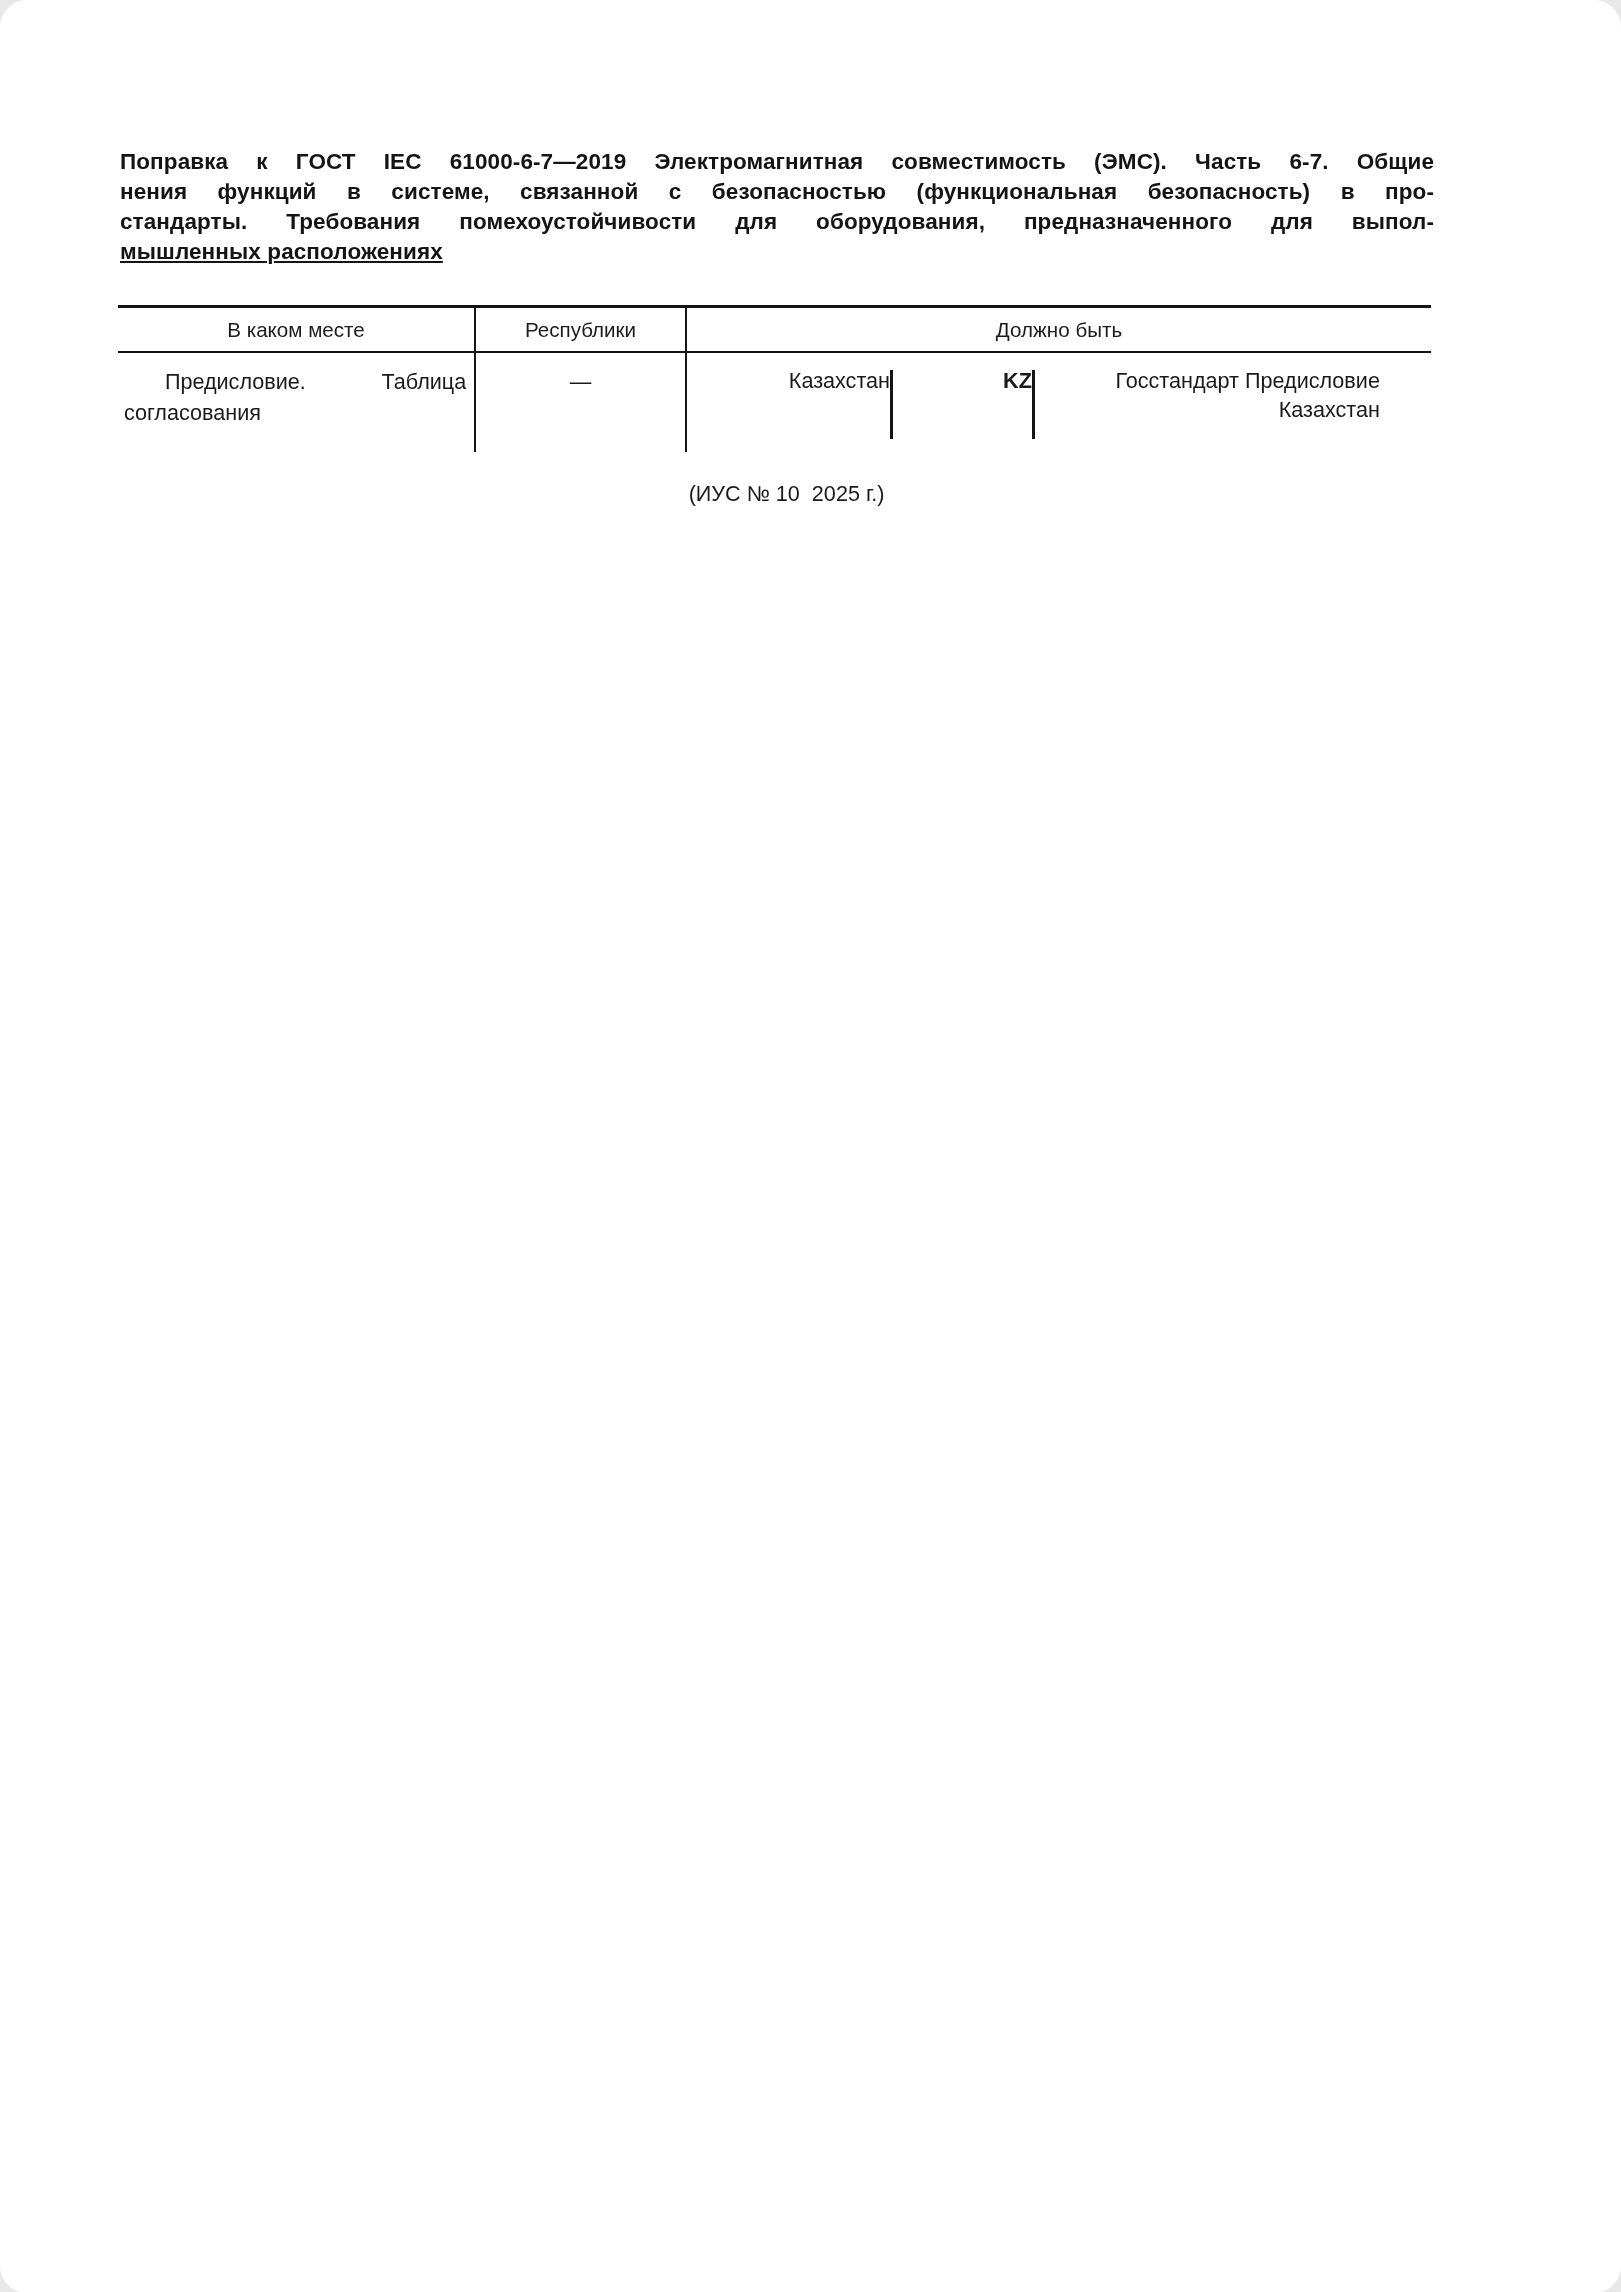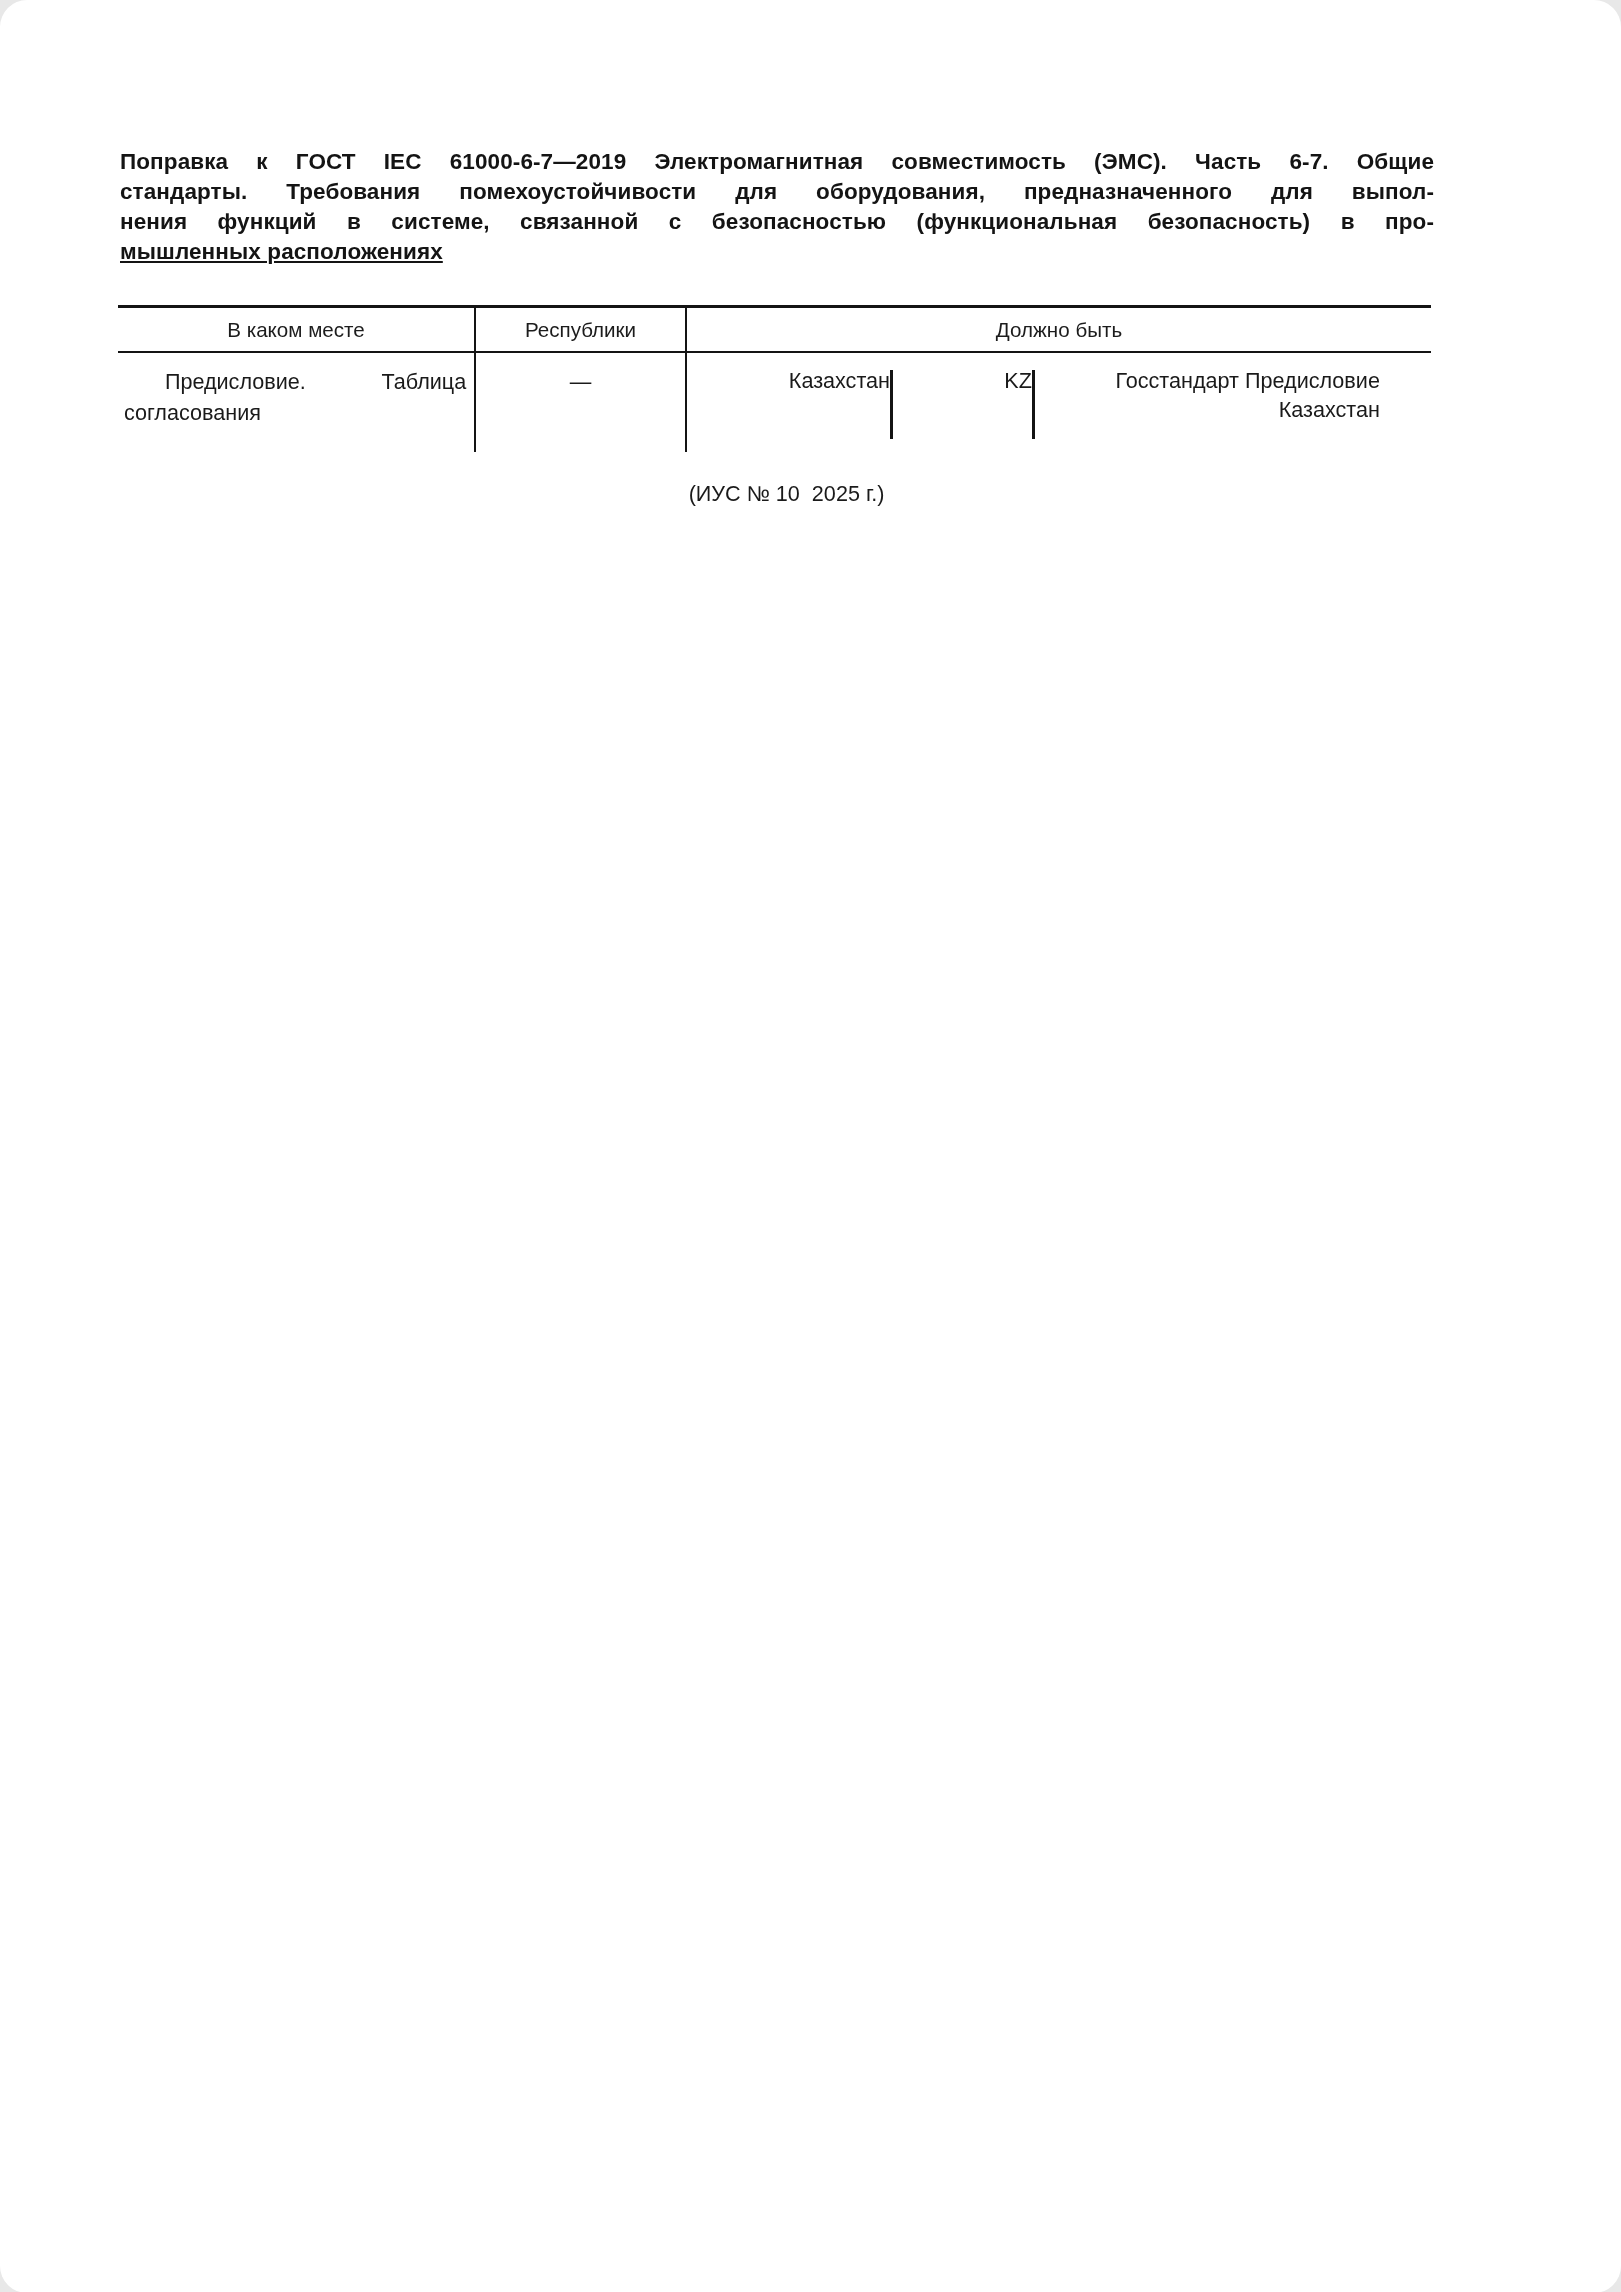--- a/index.html
+++ b/index.html
@@ -88,21 +88,21 @@
   .cell-should-be {
     flex: 1;
     display: flex;
   }
   .sub-cell {
     padding-top: 13px;
     text-align: right;
     line-height: 29px;
   }
   .sub-country { width: 203px; }
-  .sub-code { width: 139px; }
+  .sub-code { width: 139px; font-weight: bold; }
   .sub-org { flex: 1; }
   .sub-org .org-inner {
     max-width: 294px;
     margin: 0 auto;
   }
   .sub-sep {
     width: 2.9px;
     height: 69px;
     margin-top: 16.7px;
     background: #141414;
@@ -120,22 +120,22 @@
     white-space: pre-wrap;
   }
 </style>
 </head>
 <body>
 
 <div class="page">
 
   <div class="doc-title">
     <div class="t-line">Поправка к ГОСТ IEC 61000-6-7—2019 Электромагнитная совместимость (ЭМС). Часть 6-7. Общие</div>
+    <div class="t-line">нения функций в системе, связанной с безопасностью (функциональная безопасность) в про-</div>
     <div class="t-line">стандарты. Требования помехоустойчивости для оборудования, предназначенного для выпол-</div>
-    <div class="t-line">нения функций в системе, связанной с безопасностью (функциональная безопасность) в про-</div>
     <div class="t-line last">мышленных расположениях</div>
   </div>
 
   <div class="correction-table">
 
     <div class="thead-row">
       <div class="th col-1">В каком месте</div>
       <div class="th col-2">Республики</div>
       <div class="th col-3">Должно быть</div>
     </div>

